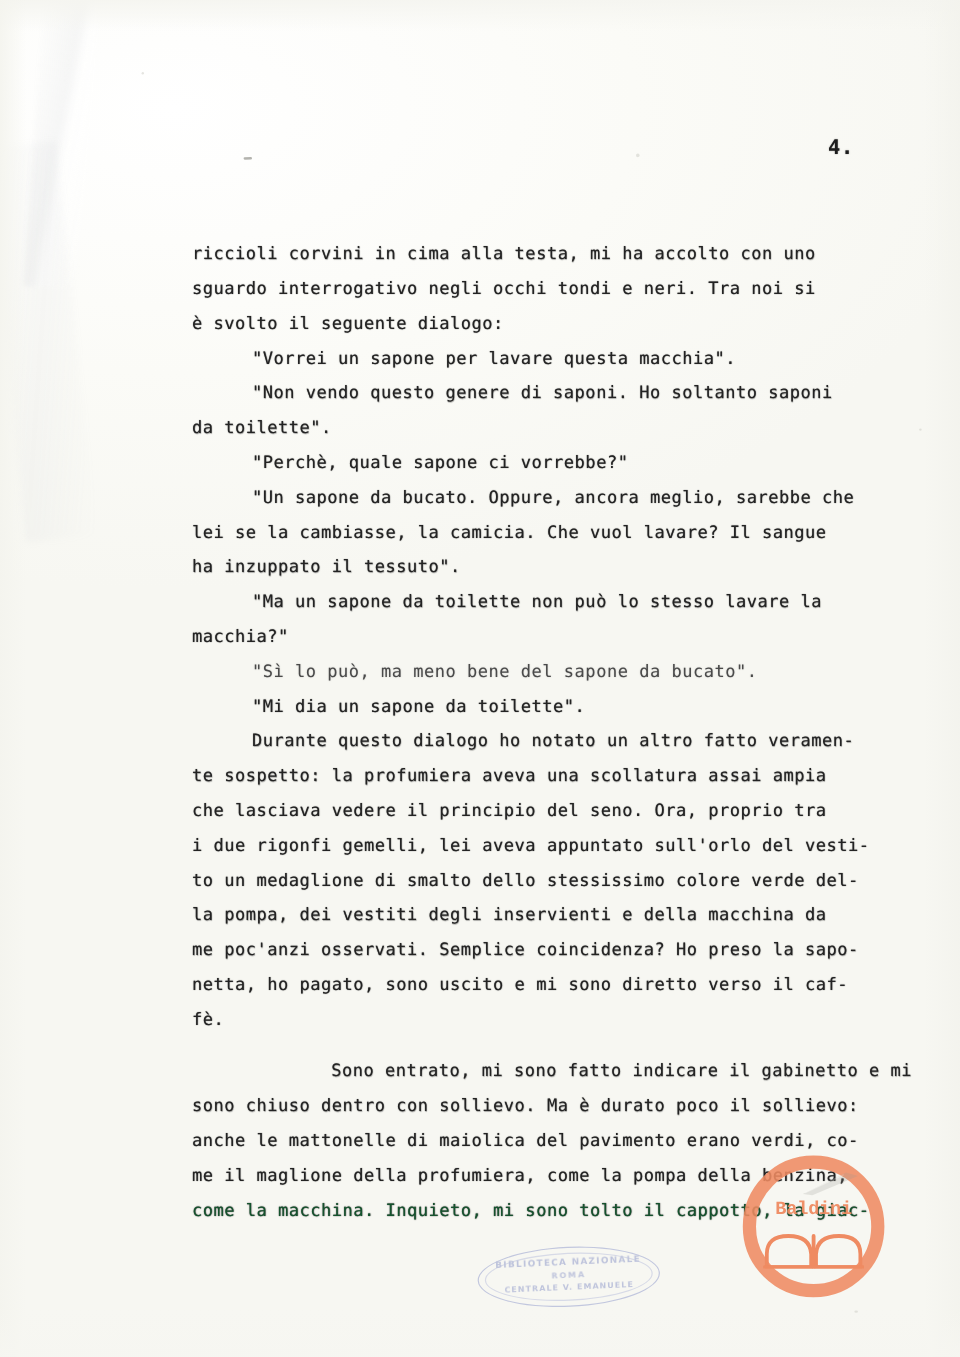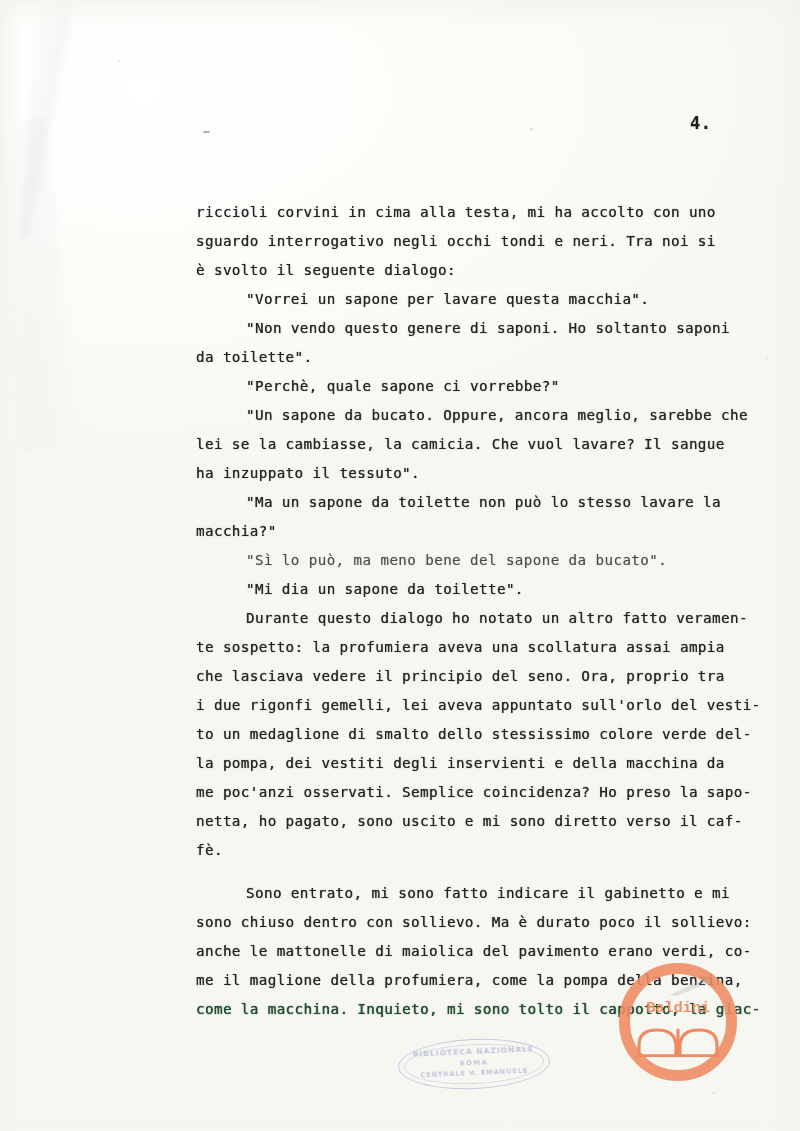--- a/index.html
+++ b/index.html
@@ -91,23 +91,23 @@
     width: 600px;
     font-size: 14.2px;
     line-height: 29px;
     letter-spacing: .42px;
     color: #232323;
     white-space: pre;
     text-shadow:
       0 0 .9px rgba(35,35,35,.6),
       .35px .25px .7px rgba(60,60,60,.35);
   }
-  .tline { display: block; height: 29px; margin-left: 36px; }
+  .tline { display: block; height: 29px; }
   .tline.indent { text-indent: 50px; }
-  .tline.para-gap { margin-top: 14px; }
+  .tline.para-gap { margin-top: 14px; text-align: right; }
   
   .ink-light { color: #4a4a4a; text-shadow: 0 0 1.1px rgba(90,90,90,.45); }
   .ink-dark  { color: #14532d; text-shadow: 0 0 1px rgba(20,20,20,.7), .4px .3px .8px rgba(40,40,40,.45); }
 
   
   #baldini-logo {
     position: absolute;
     left: 619px;
     top: 963px;
     width: 118px;

